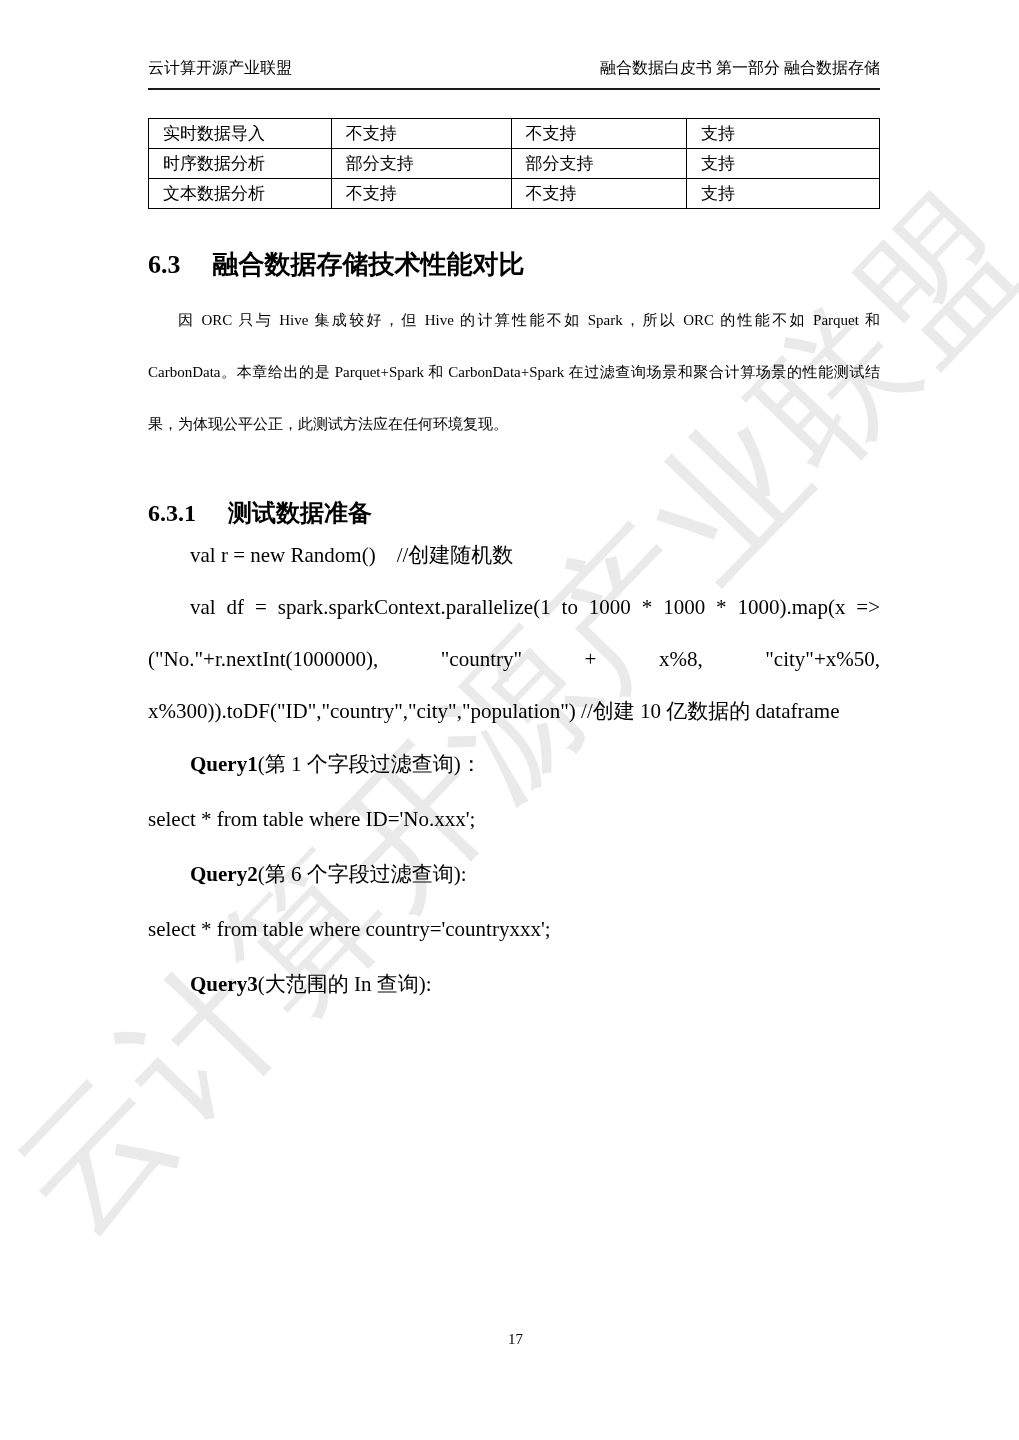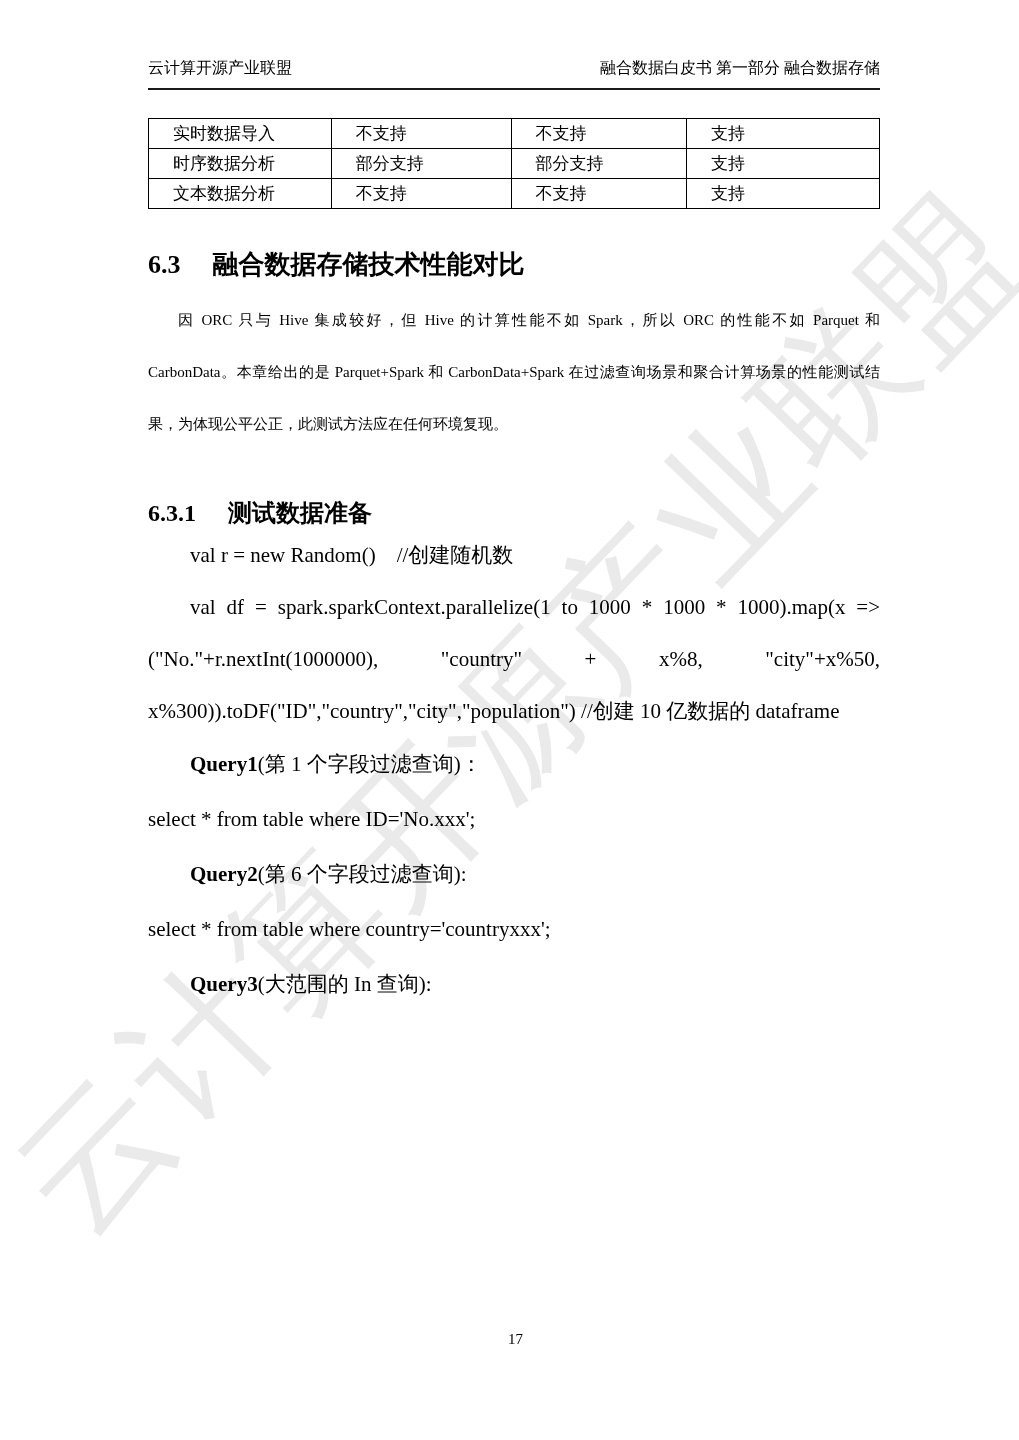--- a/index.html
+++ b/index.html
@@ -40,21 +40,21 @@
   }
   table.cmp {
     width:100%;
     border-collapse:collapse;
     table-layout:fixed;
     margin-top:28px;
     font-size:17px;
   }
   table.cmp td {
     border:1px solid #000;
-    padding:3px 24px;
+    padding:3px 14px;
     height:29px;
     vertical-align:middle;
   }
   .h-major {
     margin-top:38px;
     font-size:26px;
     font-weight:bold;
   }
   .h-minor {
     margin-top:47px;

